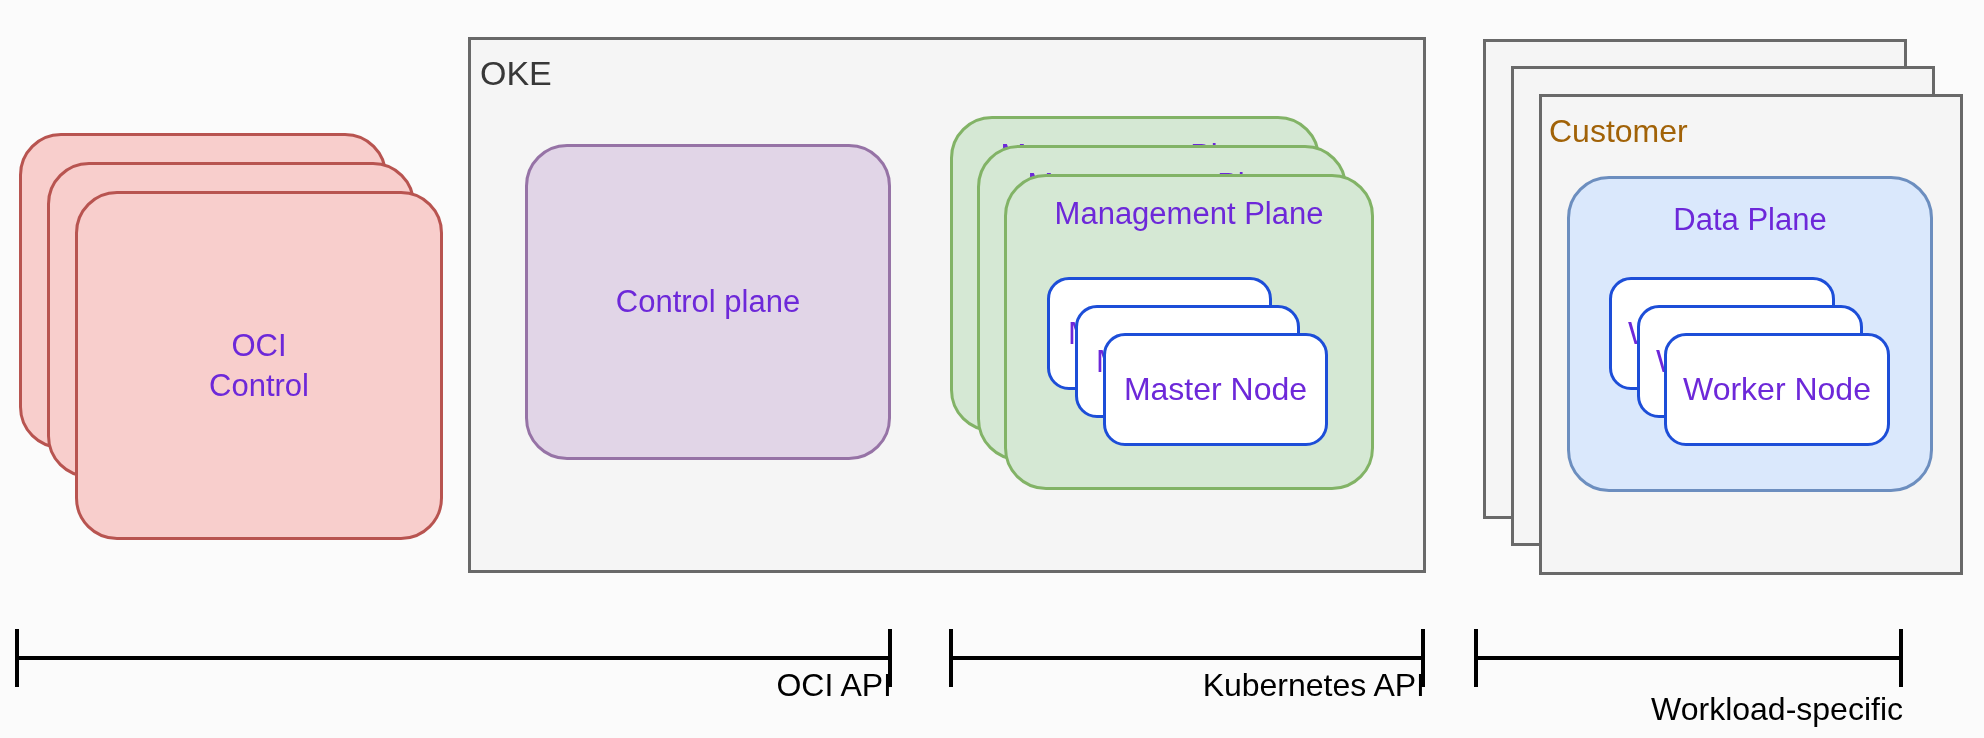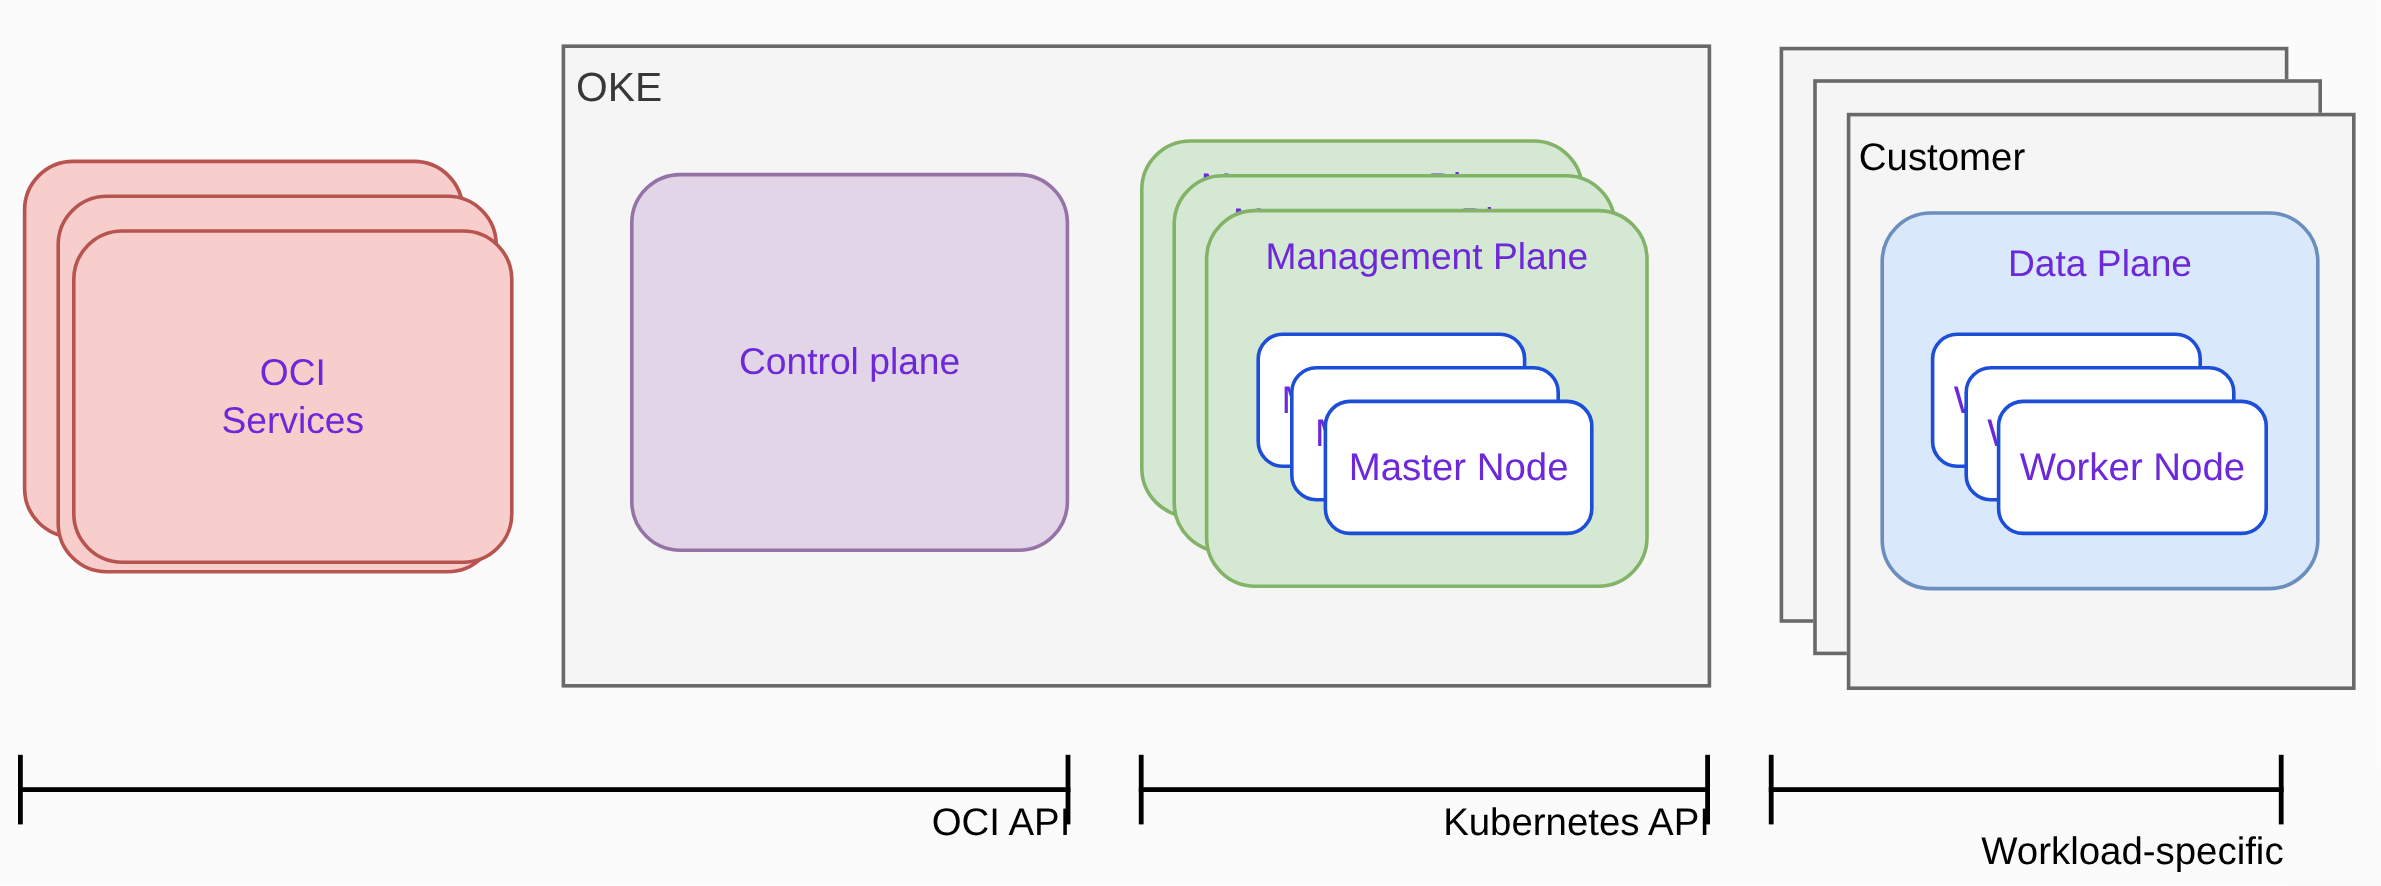--- a/index.html
+++ b/index.html
@@ -30,23 +30,23 @@
   .btick{position:absolute;top:629px;width:4px;height:58px;background:#000;}
   .blabel{position:absolute;top:667px;font-size:32px;color:#000;text-align:right;}
 </style>
 </head>
 <body>
 
 <div class="canvas">
 
   <div class="abs round pink" style="left:19px;top:133px;width:368px;height:316px;"></div>
   <div class="abs round pink" style="left:47px;top:162px;width:368px;height:316px;"></div>
-  <div class="abs round pink center" style="left:60px;top:191px;width:368px;height:279px;">
+  <div class="abs round pink center" style="left:75px;top:191px;width:368px;height:349px;">
     <span class="lbl">OCI</span>
-    <span class="lbl">Services</span>
+    <span class="lbl">Control</span>
   </div>
 
   <div class="abs panel" style="left:468px;top:37px;width:958px;height:536px;">
     <div class="cornerlbl" style="color:#383838;">OKE</div>
   </div>
 
   <div class="abs round purple center" style="left:525px;top:144px;width:366px;height:316px;">
     <span class="lbl">Control plane</span>
   </div>
 
@@ -66,21 +66,21 @@
   <div class="abs node center" style="left:1075px;top:291px;width:225px;height:113px;">
     <span class="lbl" style="font-size:32px;">Master Node</span>
   </div>
   <div class="abs node center" style="left:1103px;top:319px;width:225px;height:113px;">
     <span class="lbl" style="font-size:32px;">Master Node</span>
   </div>
 
   <div class="abs panel" style="left:1483px;top:39px;width:424px;height:480px;"></div>
   <div class="abs panel" style="left:1511px;top:66px;width:424px;height:480px;"></div>
   <div class="abs panel" style="left:1539px;top:94px;width:424px;height:481px;">
-    <div class="cornerlbl" style="color:#000000;font-size:32px;padding:16px 7px;">Customer</div>
+    <div class="cornerlbl" style="color:#a16207;font-size:32px;padding:16px 7px;">Customer</div>
   </div>
 
   <div class="abs round blue topcenter" style="left:1567px;top:176px;width:366px;height:316px;padding-top:21px;">
     <span class="lbl">Data Plane</span>
   </div>
 
   <div class="abs node center" style="left:1609px;top:263px;width:226px;height:113px;">
     <span class="lbl" style="font-size:32px;">Worker Node</span>
   </div>
   <div class="abs node center" style="left:1637px;top:291px;width:226px;height:113px;">

